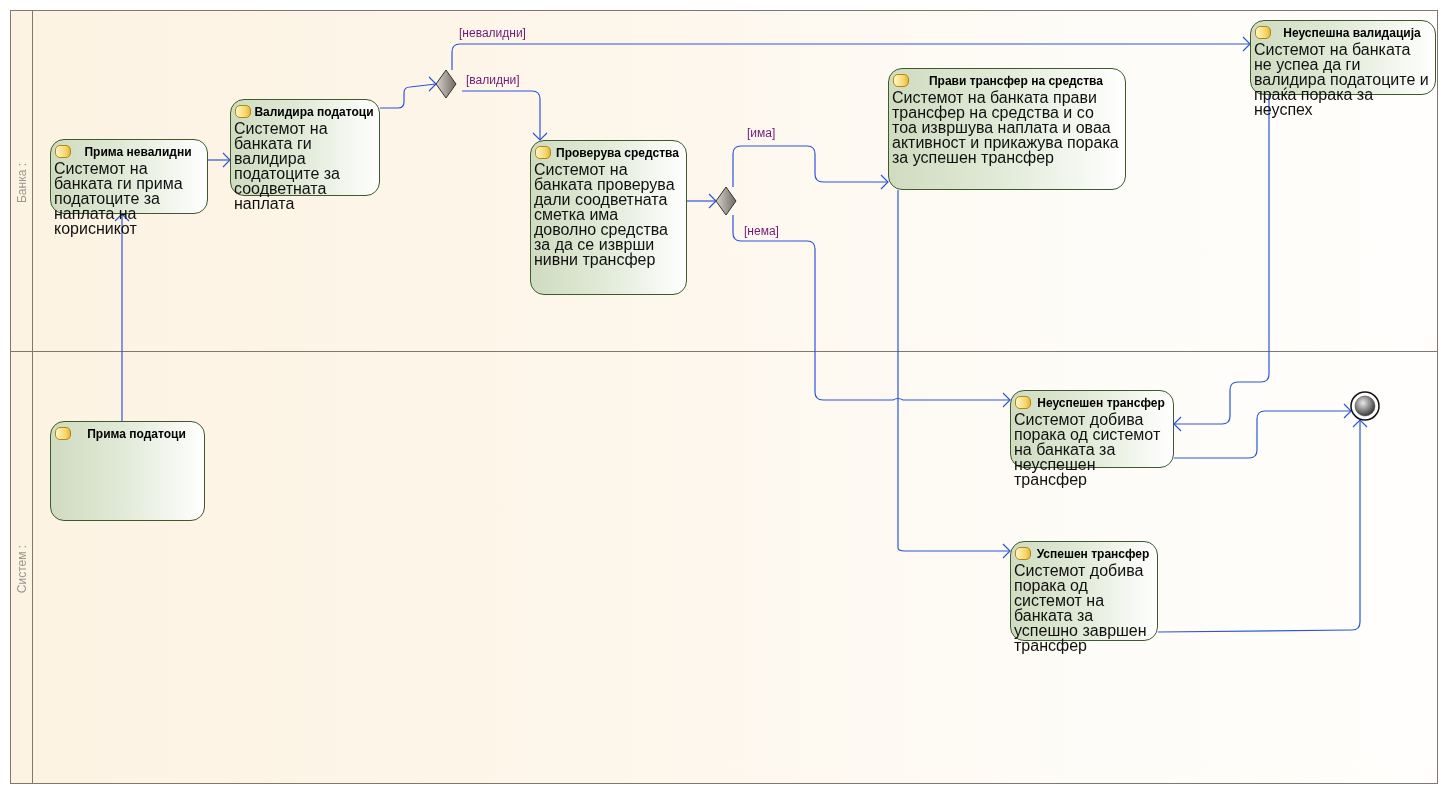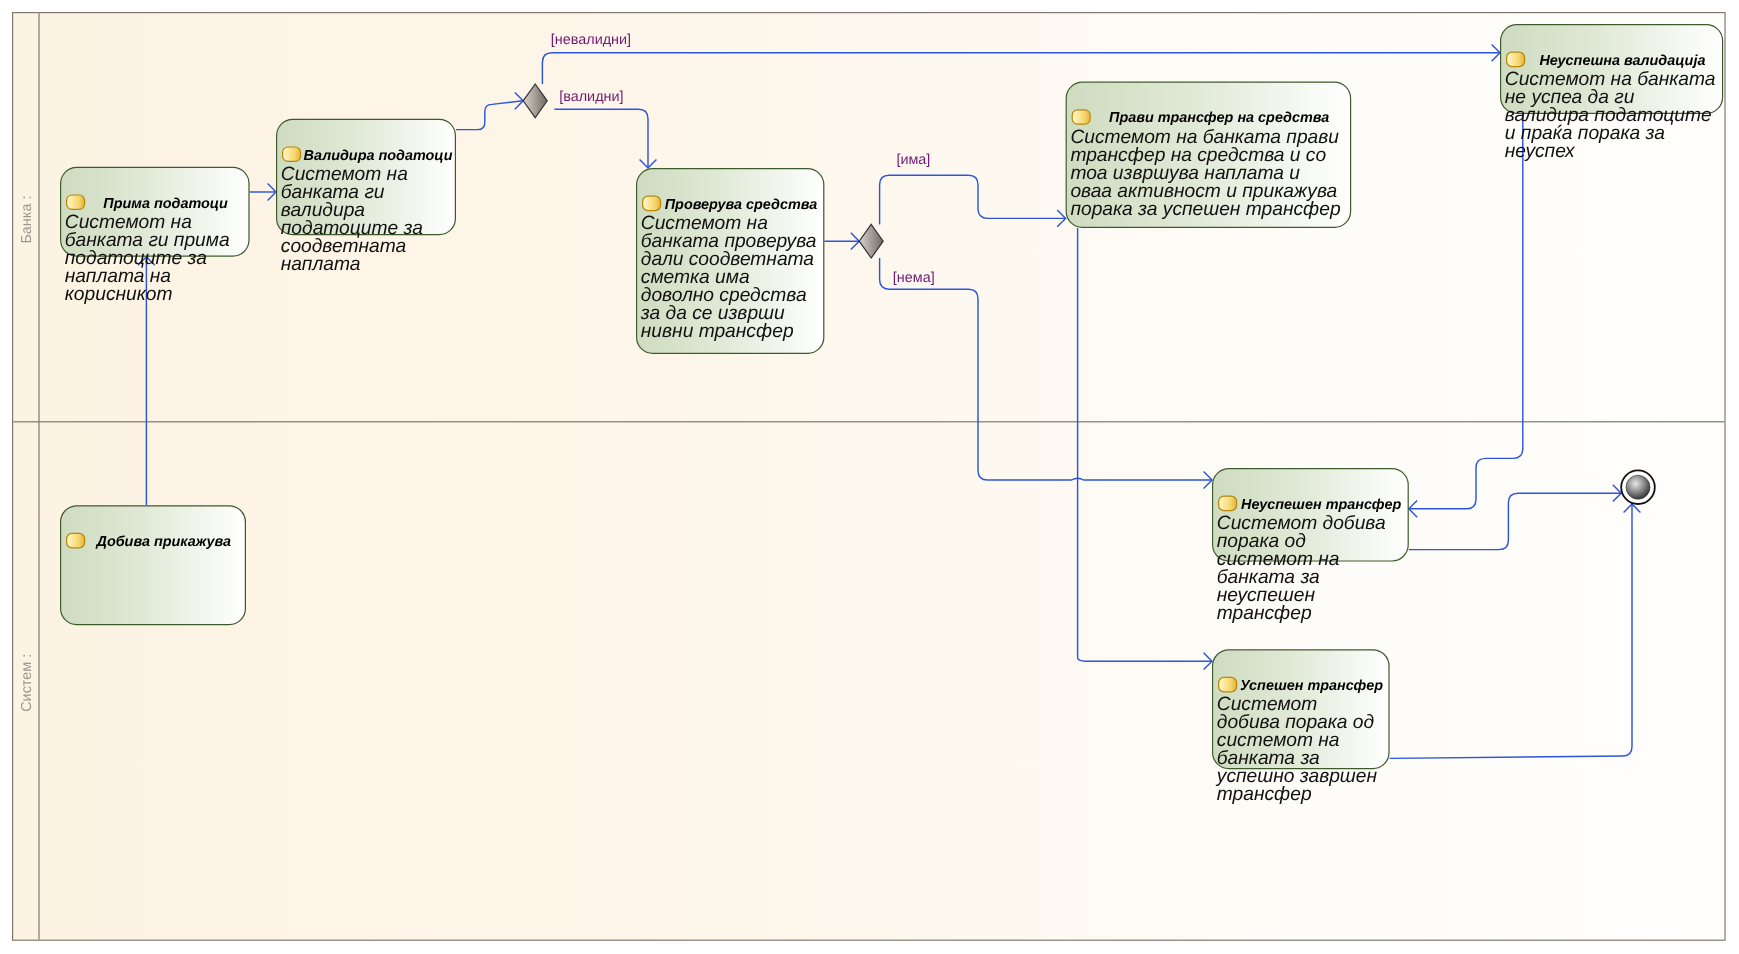--- a/index.html
+++ b/index.html
@@ -8,21 +8,21 @@
     #frame { position: absolute; left: 10px; top: 10px; width: 1428px; height: 774px;
              border: 1px solid #807870; box-sizing: border-box;
              background: linear-gradient(to right, #fdf3e3 0%, #fdf6ea 40%, #fefcf8 75%, #fffefc 100%); }
     .lane-header { position: absolute; left: 0; width: 22px; border-right: 1px solid #807870;
                    box-sizing: border-box; }
     .lane-label { position: absolute; left: 50%; transform: translate(-50%, -50%) rotate(-90deg);
                   white-space: nowrap; color: #9a9690; font-size: 12px; }
     .lane-divider { position: absolute; left: 0; right: 0; height: 0; border-top: 1px solid #807870; }
     .node { position: absolute; box-sizing: border-box; border: 1px solid #3c5a2c; border-radius: 14px;
             background: linear-gradient(to right, #cfdcc0 0%, #e0e9d6 45%, #f4f7f0 80%, #ffffff 100%);
-            padding: 20px 4px 3px 3px; font-style: italic; }
+            padding: 3px 4px 3px 3px; }
     .node-head { display: flex; align-items: center; height: 17px; }
     .node-icon { width: 14px; height: 11px; border: 1px solid #b8860b; border-radius: 5px;
                  background: linear-gradient(to right, #fff6c8, #f5d66a 70%, #e4b640);
                  flex: 0 0 auto; margin: 0 2px 0 1px; }
     .node-title { flex: 1; text-align: center; font-weight: bold; font-size: 12px; color: #000;
                   white-space: nowrap; }
     .node-desc { font-size: 16px; line-height: 15px; color: #111; margin-top: 1px; }
     svg#links { position: absolute; left: 0; top: 0; }
     .guard { position: absolute; font-size: 12px; color: #701a75; white-space: nowrap; }
   </style>
@@ -89,21 +89,21 @@
 </svg>
 
 <span class="guard" style="left:459px; top:26px;">[невалидни]</span>
 <span class="guard" style="left:466px; top:73px;">[валидни]</span>
 <span class="guard" style="left:747px; top:126px;">[има]</span>
 <span class="guard" style="left:744px; top:224px;">[нема]</span>
 
 <div class="node" style="left:50px; top:139px; width:158px; height:75px;">
   <div class="node-head">
       <span class="node-icon"></span>
-    <span class="node-title">Прима податоци</span>
+    <span class="node-title">Прима невалидни</span>
     </div>
   <div class="node-desc">Системот на банката ги прима податоците за наплата на корисникот</div>
 </div>
 
 <div class="node" style="left:230px; top:99px; width:150px; height:97px;">
   <div class="node-head">
       <span class="node-icon"></span>
     <span class="node-title">Валидира податоци</span>
     </div>
   <div class="node-desc">Системот на банката ги валидира податоците за соодветната наплата</div>
@@ -129,21 +129,21 @@
   <div class="node-head">
       <span class="node-icon"></span>
     <span class="node-title">Неуспешна валидација</span>
     </div>
   <div class="node-desc">Системот на банката не успеа да ги валидира податоците и праќа порака за неуспех</div>
 </div>
 
 <div class="node" style="left:50px; top:421px; width:155px; height:100px;">
   <div class="node-head">
       <span class="node-icon"></span>
-    <span class="node-title">Добива прикажува</span>
+    <span class="node-title">Прима податоци</span>
     </div>
 </div>
 
 <div class="node" style="left:1010px; top:390px; width:164px; height:78px;">
   <div class="node-head">
       <span class="node-icon"></span>
     <span class="node-title">Неуспешен трансфер</span>
     </div>
   <div class="node-desc">Системот добива порака од системот на банката за неуспешен трансфер</div>
 </div>

